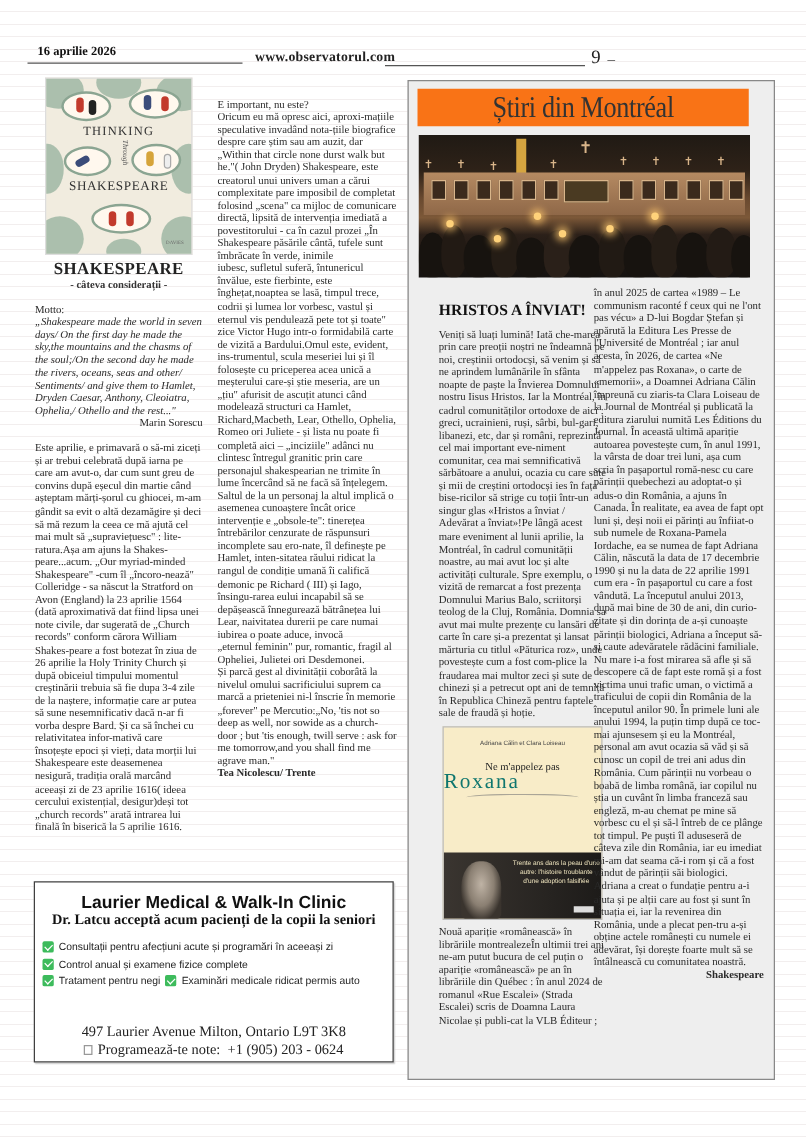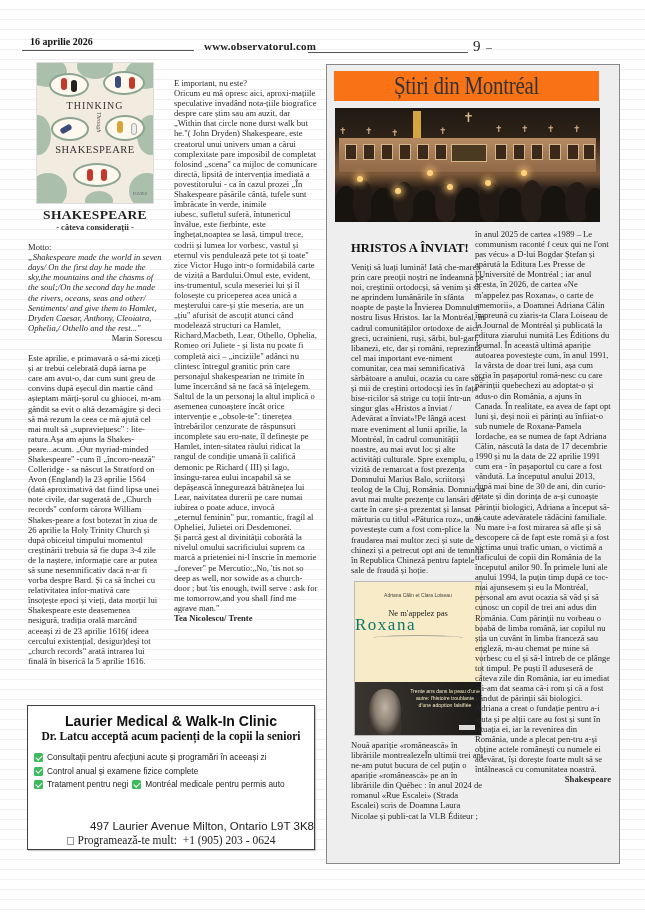--- a/index.html
+++ b/index.html
@@ -49,21 +49,21 @@
     border: 1px solid #404040; background: #fff; box-shadow: 1px 1px 1px #ccc;
     font-family: "Liberation Sans", sans-serif;
   }
   .ad-title { position: absolute; top: 7px; left: 0; width: 100%; text-align: center; font-size: 14px; font-weight: bold; color: #111; }
   .ad-sub { position: absolute; top: 24px; left: 0; width: 100%; text-align: center; font-family: "Liberation Serif", serif; font-size: 11.5px; font-weight: bold; color: #111; }
   .ad-items { position: absolute; top: 43px; left: 6px; width: 280px; }
   .ad-row { display: flex; align-items: flex-end; height: 13.4px; font-size: 8.3px; color: #222; white-space: nowrap; }
   .chk { display: inline-block; width: 9px; height: 9px; background: #3dbb5c; border-radius: 1.5px; margin-right: 4px; position: relative; flex: none; }
   .chk::after { content: ""; position: absolute; left: 2.5px; top: 0.5px; width: 2.5px; height: 5px; border: solid #fff; border-width: 0 1.4px 1.4px 0; transform: rotate(45deg); }
   .chk.second { margin-left: 4px; }
-  .ad-addr { position: absolute; top: 114px; left: 0; width: 100%; text-align: right; font-family: Liberation Sans, sans-serif; font-size: 11.5px; color: #222; }
+  .ad-addr { position: absolute; top: 114px; left: 0; width: 100%; text-align: center; font-family: Liberation Serif, serif; font-size: 11.5px; color: #222; }
   .ad-phone { position: absolute; top: 128px; left: 0; width: 100%; text-align: center; font-family: "Liberation Serif", serif; font-size: 11.5px; color: #222; }
   .phone-box { display: inline-block; width: 7px; height: 8px; border: 1px solid #999; margin-right: 4px; vertical-align: -1px; }
 
   .mtl-box {
     position: absolute; left: 326px; top: 64px; width: 294px; height: 800px;
     border: 1px solid #888; background: #eeeeee;
   }
   .mtl-title-wrap { position: absolute; left: 7px; top: 6px; width: 265px; height: 30px; background: #f97316; }
   .mtl-title { position: absolute; left: 0; top: 3px; width: 100%; text-align: center; font-size: 21px; color: #333; font-family: "Liberation Serif", serif; letter-spacing: -.3px; transform: scaleY(1.15); }
   .mtl-photo {
@@ -166,26 +166,26 @@
       <span>Consultații pentru afecțiuni acute și programări în aceeași zi</span>
     </div>
     <div class="ad-row">
       <span class="chk"></span>
       <span>Control anual și examene fizice complete</span>
     </div>
     <div class="ad-row">
       <span class="chk"></span>
       <span>Tratament pentru negi</span>
       <span class="chk second"></span>
-      <span>Montréal medicale pentru permis auto</span>
+      <span>Examinări medicale ridicat permis auto</span>
     </div>
   </div>
   <div class="ad-addr">497 Laurier Avenue  Milton, Ontario L9T 3K8</div>
   <div class="ad-phone">
-    <span class="phone-box"></span><span>Programează-te mult:</span>&nbsp;&nbsp;<span>+1 (905) 203 - 0624</span>
+    <span class="phone-box"></span><span>Programează-te note:</span>&nbsp;&nbsp;<span>+1 (905) 203 - 0624</span>
   </div>
 </div>
 
 <div class="mtl-box">
   <div class="mtl-title-wrap">
     <div class="mtl-title">Știri din Montréal</div>
   </div>
   <div class="mtl-photo">
     <div class="window-light"></div>
     <div class="iconostas">

